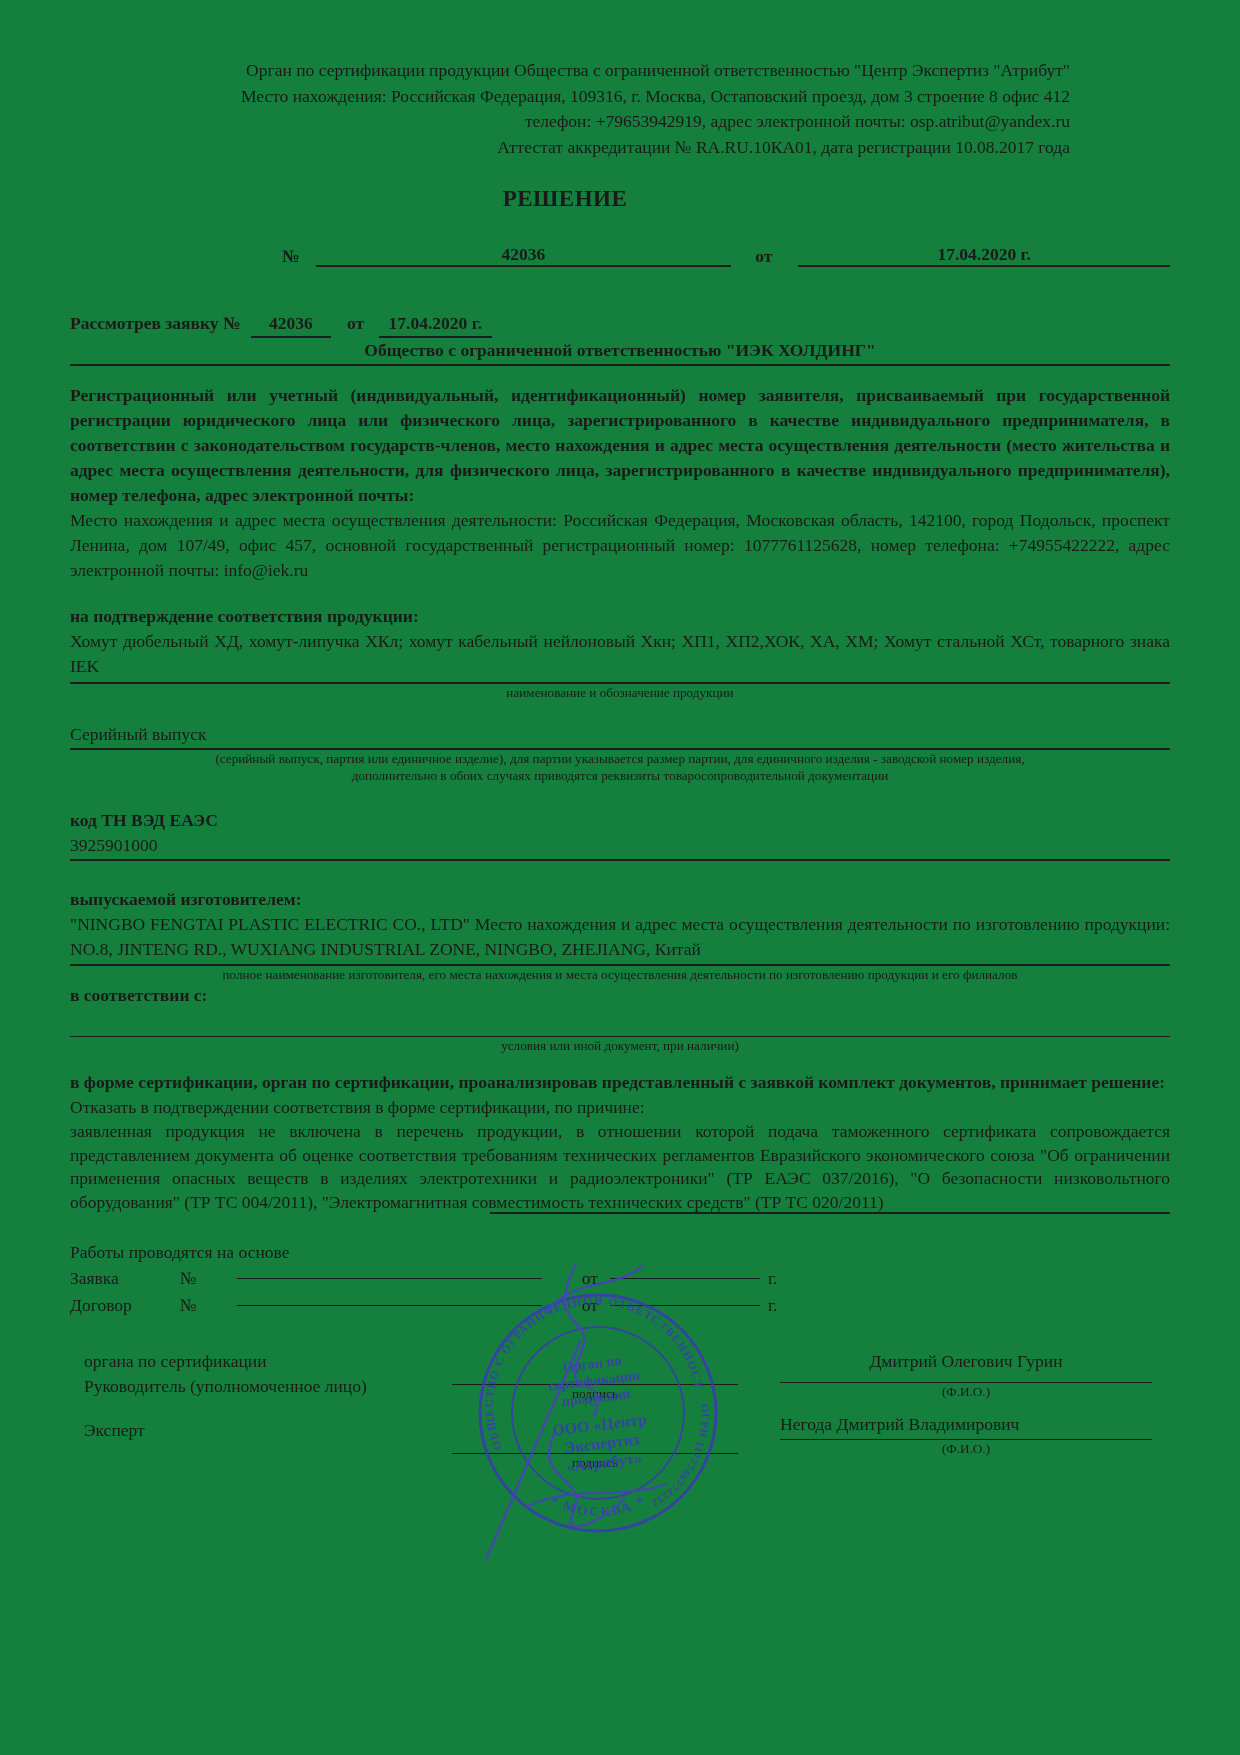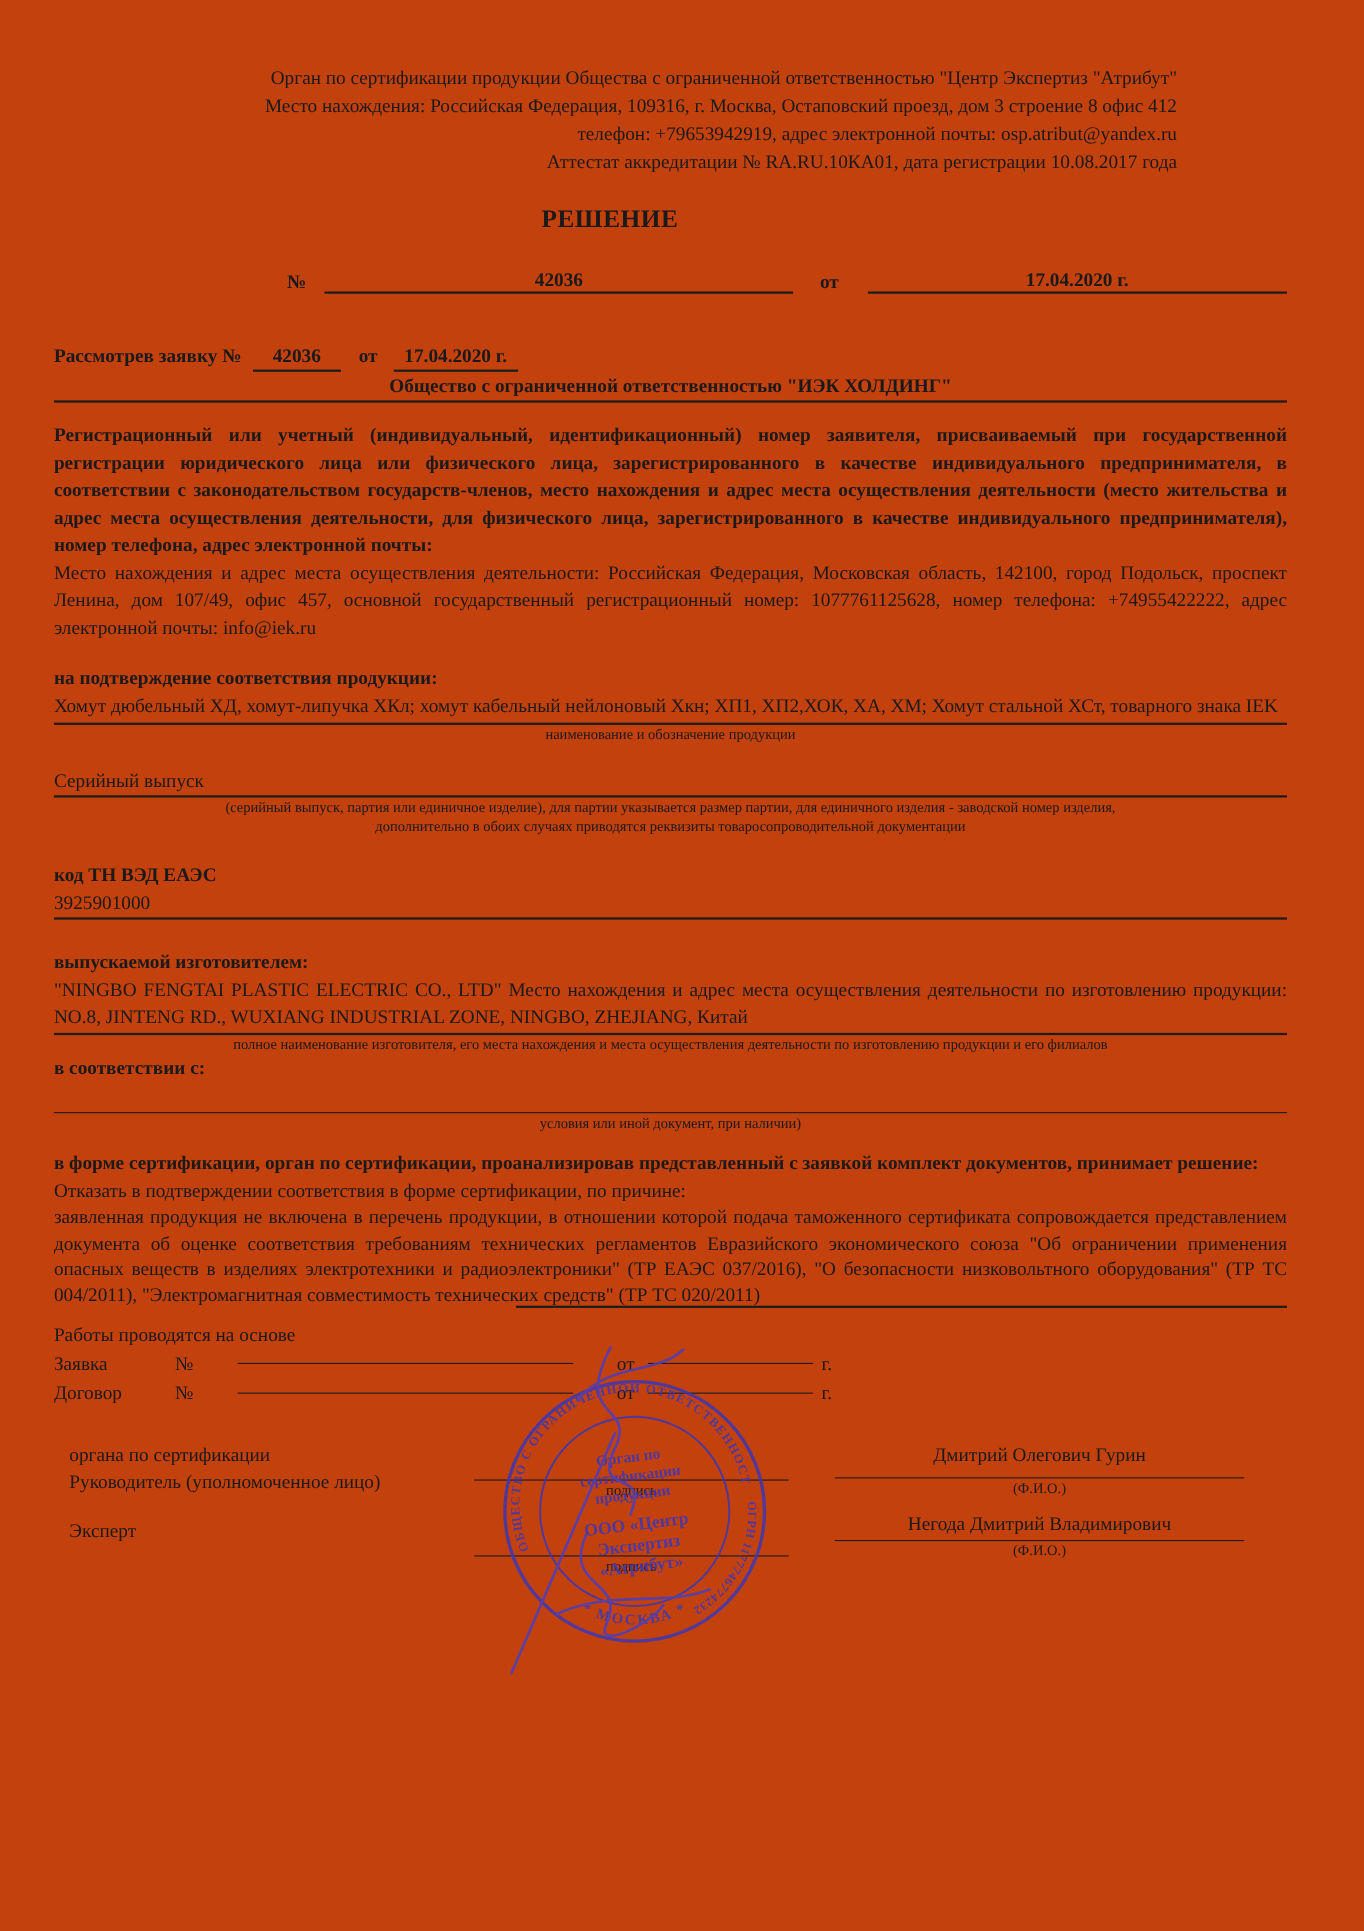--- a/index.html
+++ b/index.html
@@ -1,18 +1,18 @@
 <!DOCTYPE html>
 <html><head>
 <meta charset="utf-8">
 <style>
   html,body{margin:0;padding:0;background:#ffffff;}
   body{font-family:"Liberation Serif","DejaVu Serif",serif;color:#1a1a1a;}
   .page{position:relative;width:1240px;height:1755px;box-sizing:border-box;
-        padding:58px 70px 30px 49px;background:#c2410c;overflow:hidden;}
+        padding:58px 70px 30px 70px;background:#15803d;overflow:hidden;}
   .t{font-size:17.5px;line-height:25px;}
   .b{font-weight:bold;}
   .jst{text-align:justify;}
   .cap{font-size:13.2px;line-height:17px;text-align:center;}
   .hdr{ text-align:right; margin-right:100px; font-size:17.5px; line-height:25.5px;}
   .title{ text-align:center; margin-right:110px; font-size:23px; font-weight:bold; letter-spacing:.5px; margin-top:26px;}
   .subtitle{ text-align:center; margin-right:110px; font-size:17.5px; font-weight:bold; margin-top:4px;}
   .numrow{ margin-top:32px; display:flex; align-items:flex-end; font-size:17.5px;}
   .uv{ display:inline-block; border-bottom:2px solid #1c1c1c; text-align:center; font-weight:bold;}
   .rule-under{ border-bottom:2px solid #1c1c1c;}
@@ -74,21 +74,21 @@
   <div class="thinrule" style="height:28px;"></div>
   <div class="cap">условия или иной документ, при наличии)</div>
 
   <div class="t b jst" style="margin-top:16px;">в форме сертификации, орган по сертификации, проанализировав представленный с заявкой комплект документов, принимает решение:</div>
   <div class="t">Отказать в подтверждении соответствия в форме сертификации, по причине:</div>
   <div class="t jst" style="line-height:23.5px;">заявленная продукция не включена в перечень продукции, в отношении которой подача таможенного сертификата сопровождается представлением документа об оценке соответствия требованиям технических регламентов Евразийского экономического союза "Об ограничении применения опасных веществ в изделиях электротехники и радиоэлектроники" (ТР ЕАЭС 037/2016), "О безопасности низковольтного оборудования" (ТР ТС 004/2011), "Электромагнитная совместимость технических средств" (ТР ТС 020/2011)</div>
   <div style="border-top:2px solid #1c1c1c;margin:-2px 0 0 420px;"></div>
 
   <div class="bottom-block">
 
-    <div class="t" style="margin-top:12px;">Работы проводятся на основе</div>
+    <div class="t" style="margin-top:26px;">Работы проводятся на основе</div>
 
     <div class="basisrow">
       <span style="width:110px;">Заявка</span>
       <span>№</span>
       <span class="sigline" style="width:305px;margin-left:40px;"></span>
       <span style="margin-left:40px;">от</span>
       <span class="sigline" style="width:150px;margin-left:12px;"></span>
       <span style="margin-left:8px;">г.</span>
     </div>
 
@@ -117,21 +117,21 @@
       </div>
     </div>
 
     <div style="display:flex;margin-top:16px;">
       <div class="t" style="width:352px;margin-left:14px;">Эксперт</div>
       <div style="width:286px;margin-left:16px;">
         <div class="sigline" style="height:35px;"></div>
         <div class="cap">подпись</div>
       </div>
       <div style="width:372px;margin-left:42px;margin-top:-6px;">
-        <div class="t" style="text-align:center;">Негода Дмитрий Владимирович</div>
+        <div class="t" style="">Негода Дмитрий Владимирович</div>
         <div class="sigline" style="height:2px;"></div>
         <div class="cap">(Ф.И.О.)</div>
       </div>
     </div>
 
     <svg class="stamp-svg" viewBox="0 0 342 360">
       <defs>
         <path id="arcTop" d="M 74,210 A 102,102 0 1 1 268,153"></path>
         <path id="arcRight" d="M 273,166 A 102,102 0 0 1 197,274"></path>
         <path id="arcBottom" d="M 100,250 A 102,102 0 0 0 240,250"></path>

